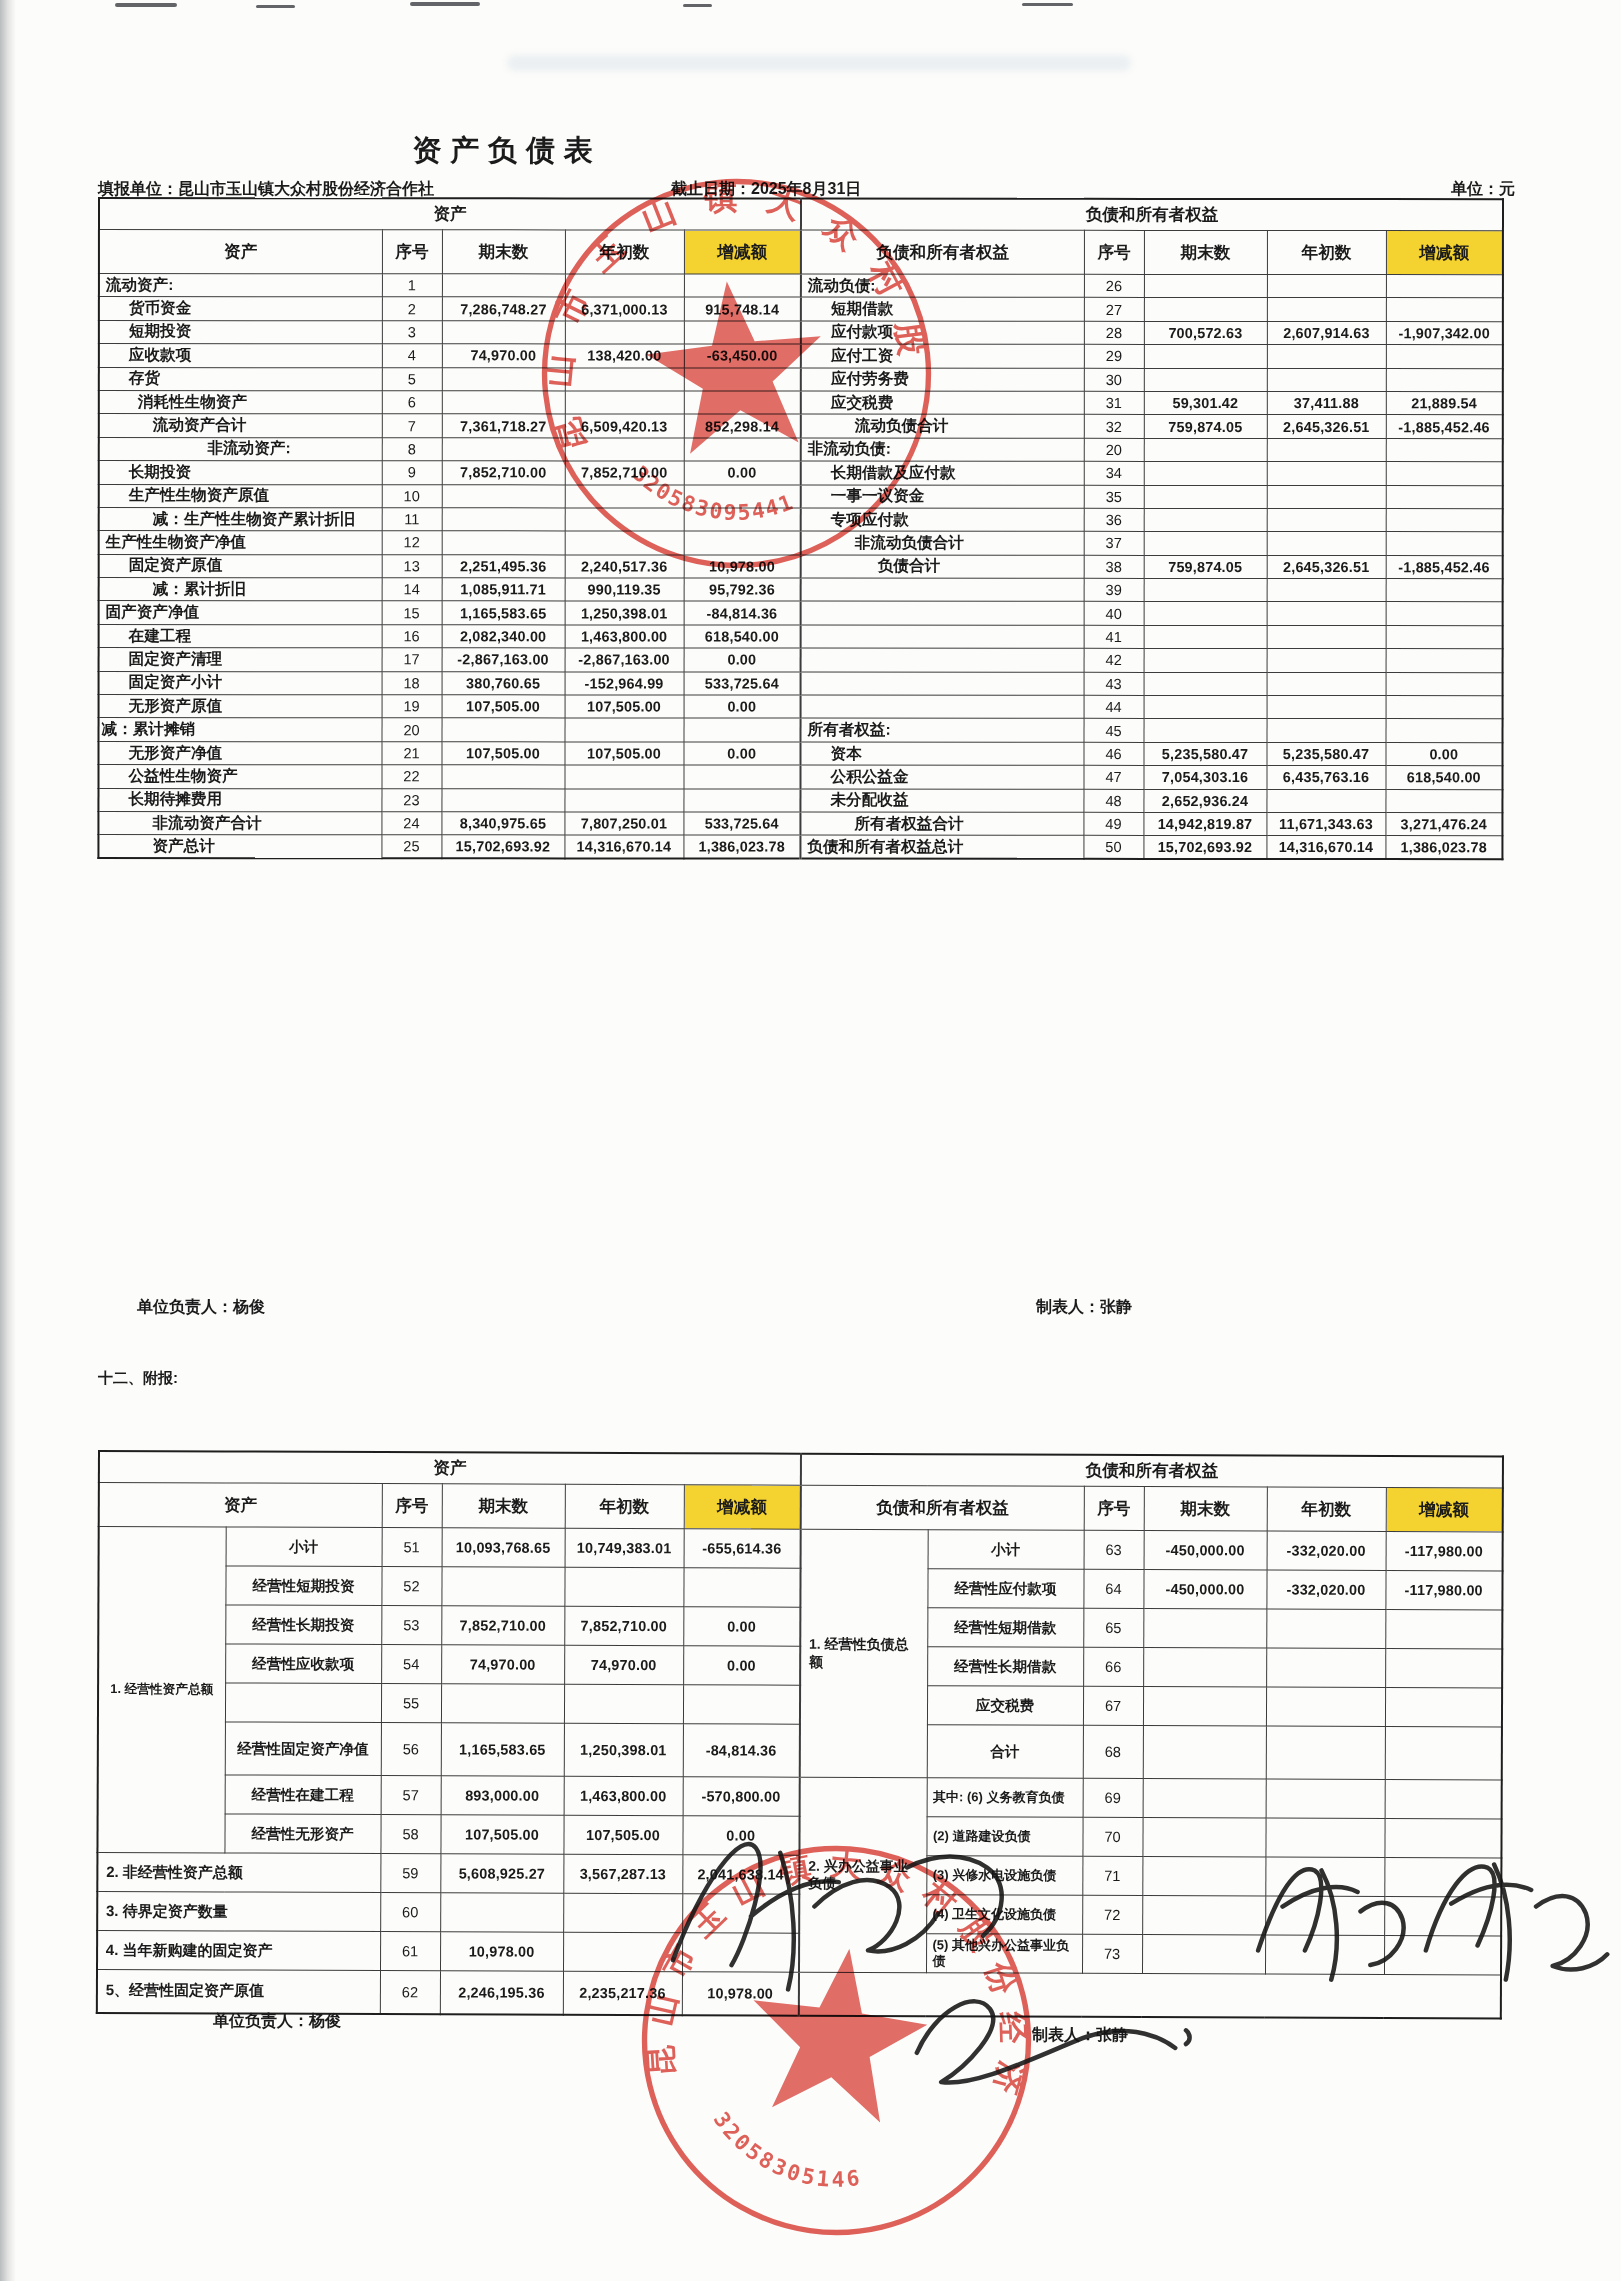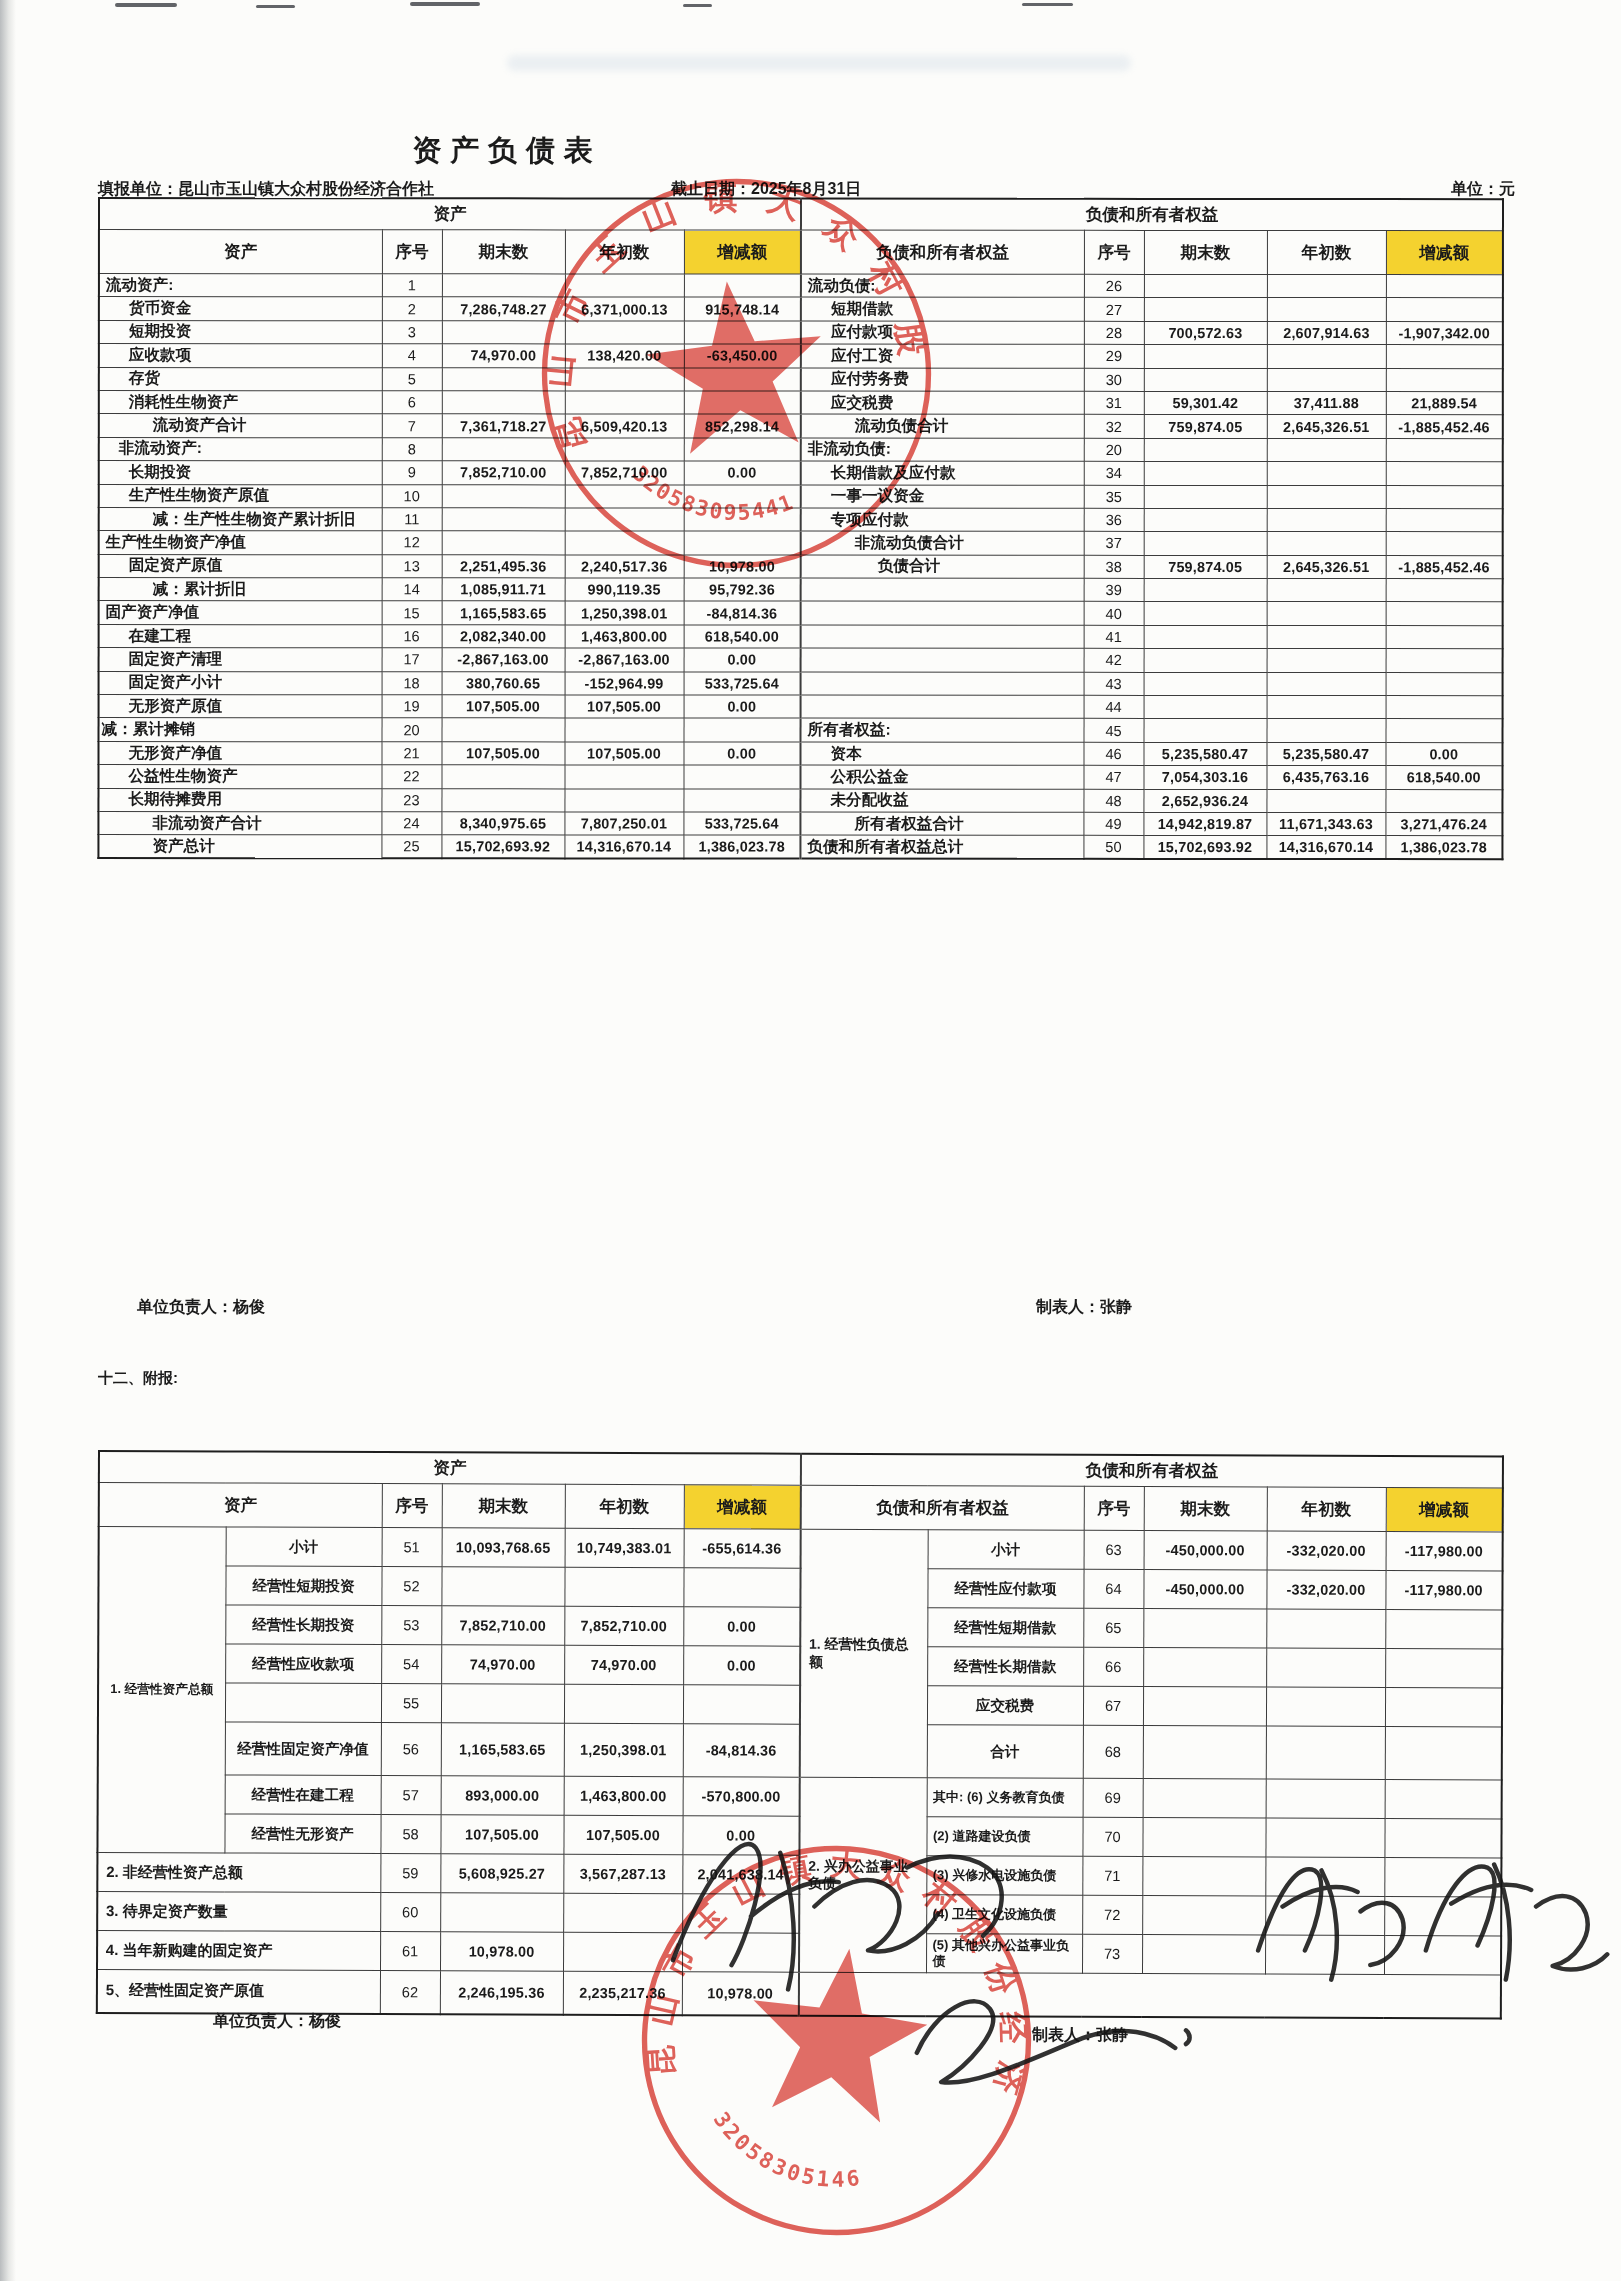--- a/index.html
+++ b/index.html
@@ -148,21 +148,21 @@
           <td class="num"></td>
           <td class="num"></td>
           <td class="num"></td>
           <td class="lab div" style="padding-left: 29px;">应付劳务费</td>
           <td class="no">30</td>
           <td class="num"></td>
           <td class="num"></td>
           <td class="num"></td>
         </tr>
         <tr>
-          <td class="lab" style="padding-left: 29px;">消耗性生物资产</td>
+          <td class="lab" style="padding-left: 38px;">消耗性生物资产</td>
           <td class="no">6</td>
           <td class="num"></td>
           <td class="num"></td>
           <td class="num"></td>
           <td class="lab div" style="padding-left: 29px;">应交税费</td>
           <td class="no">31</td>
           <td class="num">59,301.42</td>
           <td class="num">37,411.88</td>
           <td class="num">21,889.54</td>
         </tr>
@@ -172,21 +172,21 @@
           <td class="num">7,361,718.27</td>
           <td class="num">6,509,420.13</td>
           <td class="num">852,298.14</td>
           <td class="lab div" style="padding-left: 53px;">流动负债合计</td>
           <td class="no">32</td>
           <td class="num">759,874.05</td>
           <td class="num">2,645,326.51</td>
           <td class="num">-1,885,452.46</td>
         </tr>
         <tr>
-          <td class="lab" style="padding-left: 19px;">非流动资产:</td>
+          <td class="lab" style="padding-left: 19px; text-align: center;">非流动资产:</td>
           <td class="no">8</td>
           <td class="num"></td>
           <td class="num"></td>
           <td class="num"></td>
           <td class="lab div" style="padding-left: 5.9px;">非流动负债:</td>
           <td class="no">20</td>
           <td class="num"></td>
           <td class="num"></td>
           <td class="num"></td>
         </tr>

